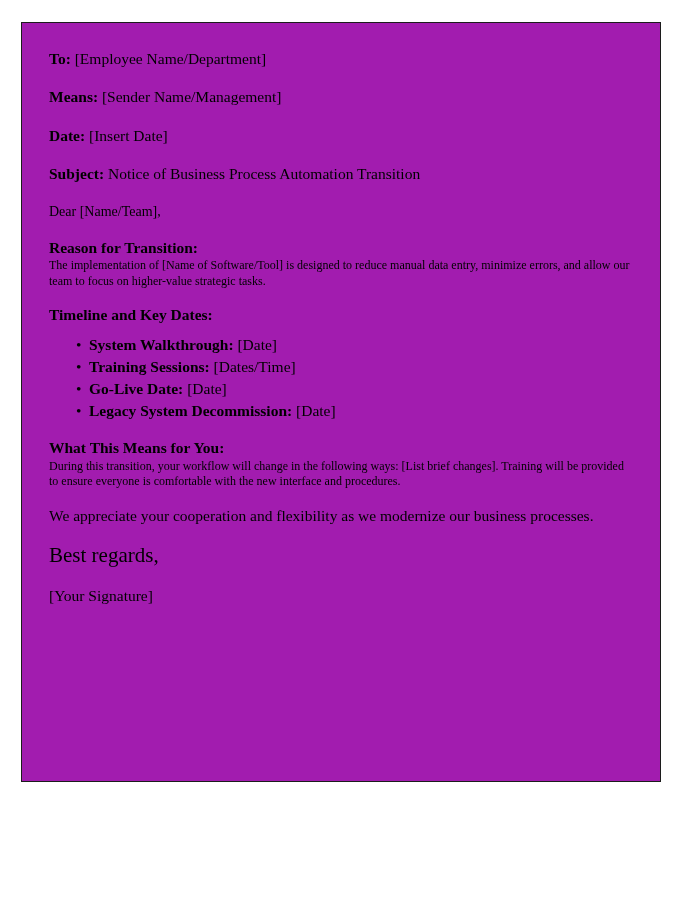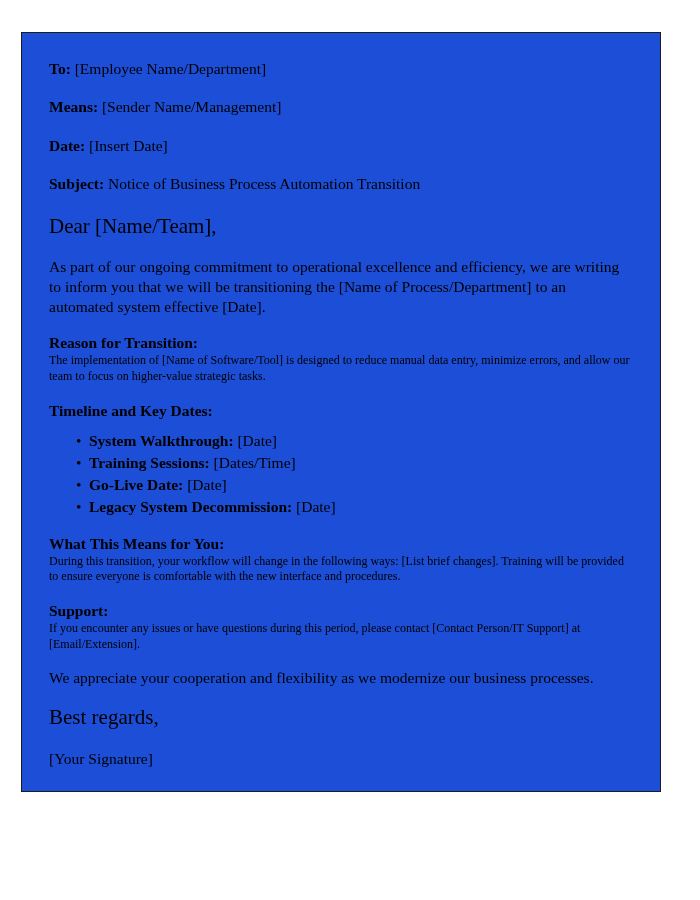--- a/index.html
+++ b/index.html
@@ -11,26 +11,26 @@
     width: 700px;
     height: 900px;
     font-family: "Liberation Serif", "DejaVu Serif", serif;
     color: #000000;
     -webkit-font-smoothing: antialiased;
   }
 
   .page {
     position: absolute;
     left: 21px;
-    top: 32px;
+    top: 22px;
     width: 640px;
     height: 760px;
     border: 1.6px solid #1c1c1c;
     box-sizing: border-box;
-    background: #1d4ed8;
+    background: #a21caf;
     overflow: hidden;
   }
 
   .doc-body {
     padding: 26px 26px 0 27px;
     box-sizing: border-box;
   }
 
   
   .meta-line {
@@ -41,21 +41,21 @@
   }
   .meta-label {
     font-weight: bold;
   }
   .meta-value {
     font-weight: normal;
   }
 
   
   .salutation {
-    font-size: 21px;
+    font-size: 14px;
     line-height: 1.25;
     margin: 0 0 18px 0;
   }
 
   
   .para {
     font-size: 15.5px;
     line-height: 1.30;
     margin: 0 0 16px 0;
     text-align: left;
@@ -142,21 +142,20 @@
       <span class="meta-value">[Insert Date]</span>
     </div>
 
     <div class="meta-line">
       <span class="meta-label">Subject:</span>
       <span class="meta-value">Notice of Business Process Automation Transition</span>
     </div>
 
     <p class="salutation">Dear [Name/Team],</p>
 
-    <p class="para">As part of our ongoing commitment to operational excellence and efficiency, we are writing to inform you that we will be transitioning the [Name of Process/Department] to an automated system effective [Date].</p>
 
     <div class="section">
       <p class="section-heading">Reason for Transition:</p>
       <p class="section-body">The implementation of [Name of Software/Tool] is designed to reduce manual data entry, minimize errors, and allow our team to focus on higher-value strategic tasks.</p>
     </div>
 
     <div class="bullet-section">
       <p class="section-heading">Timeline and Key Dates:</p>
       <ul class="bullet-list">
         <li class="bullet-item">
@@ -180,24 +179,20 @@
           <span class="bullet-value">[Date]</span>
         </li>
       </ul>
     </div>
 
     <div class="section">
       <p class="section-heading">What This Means for You:</p>
       <p class="section-body">During this transition, your workflow will change in the following ways: [List brief changes]. Training will be provided to ensure everyone is comfortable with the new interface and procedures.</p>
     </div>
 
-    <div class="section">
-      <p class="section-heading">Support:</p>
-      <p class="section-body">If you encounter any issues or have questions during this period, please contact [Contact Person/IT Support] at [Email/Extension].</p>
-    </div>
 
     <p class="para">We appreciate your cooperation and flexibility as we modernize our business processes.</p>
 
     <p class="closing">Best regards,</p>
 
     <div class="signature-block">
       <p class="signature-line">[Your Signature]</p>
 
     </div>
 

